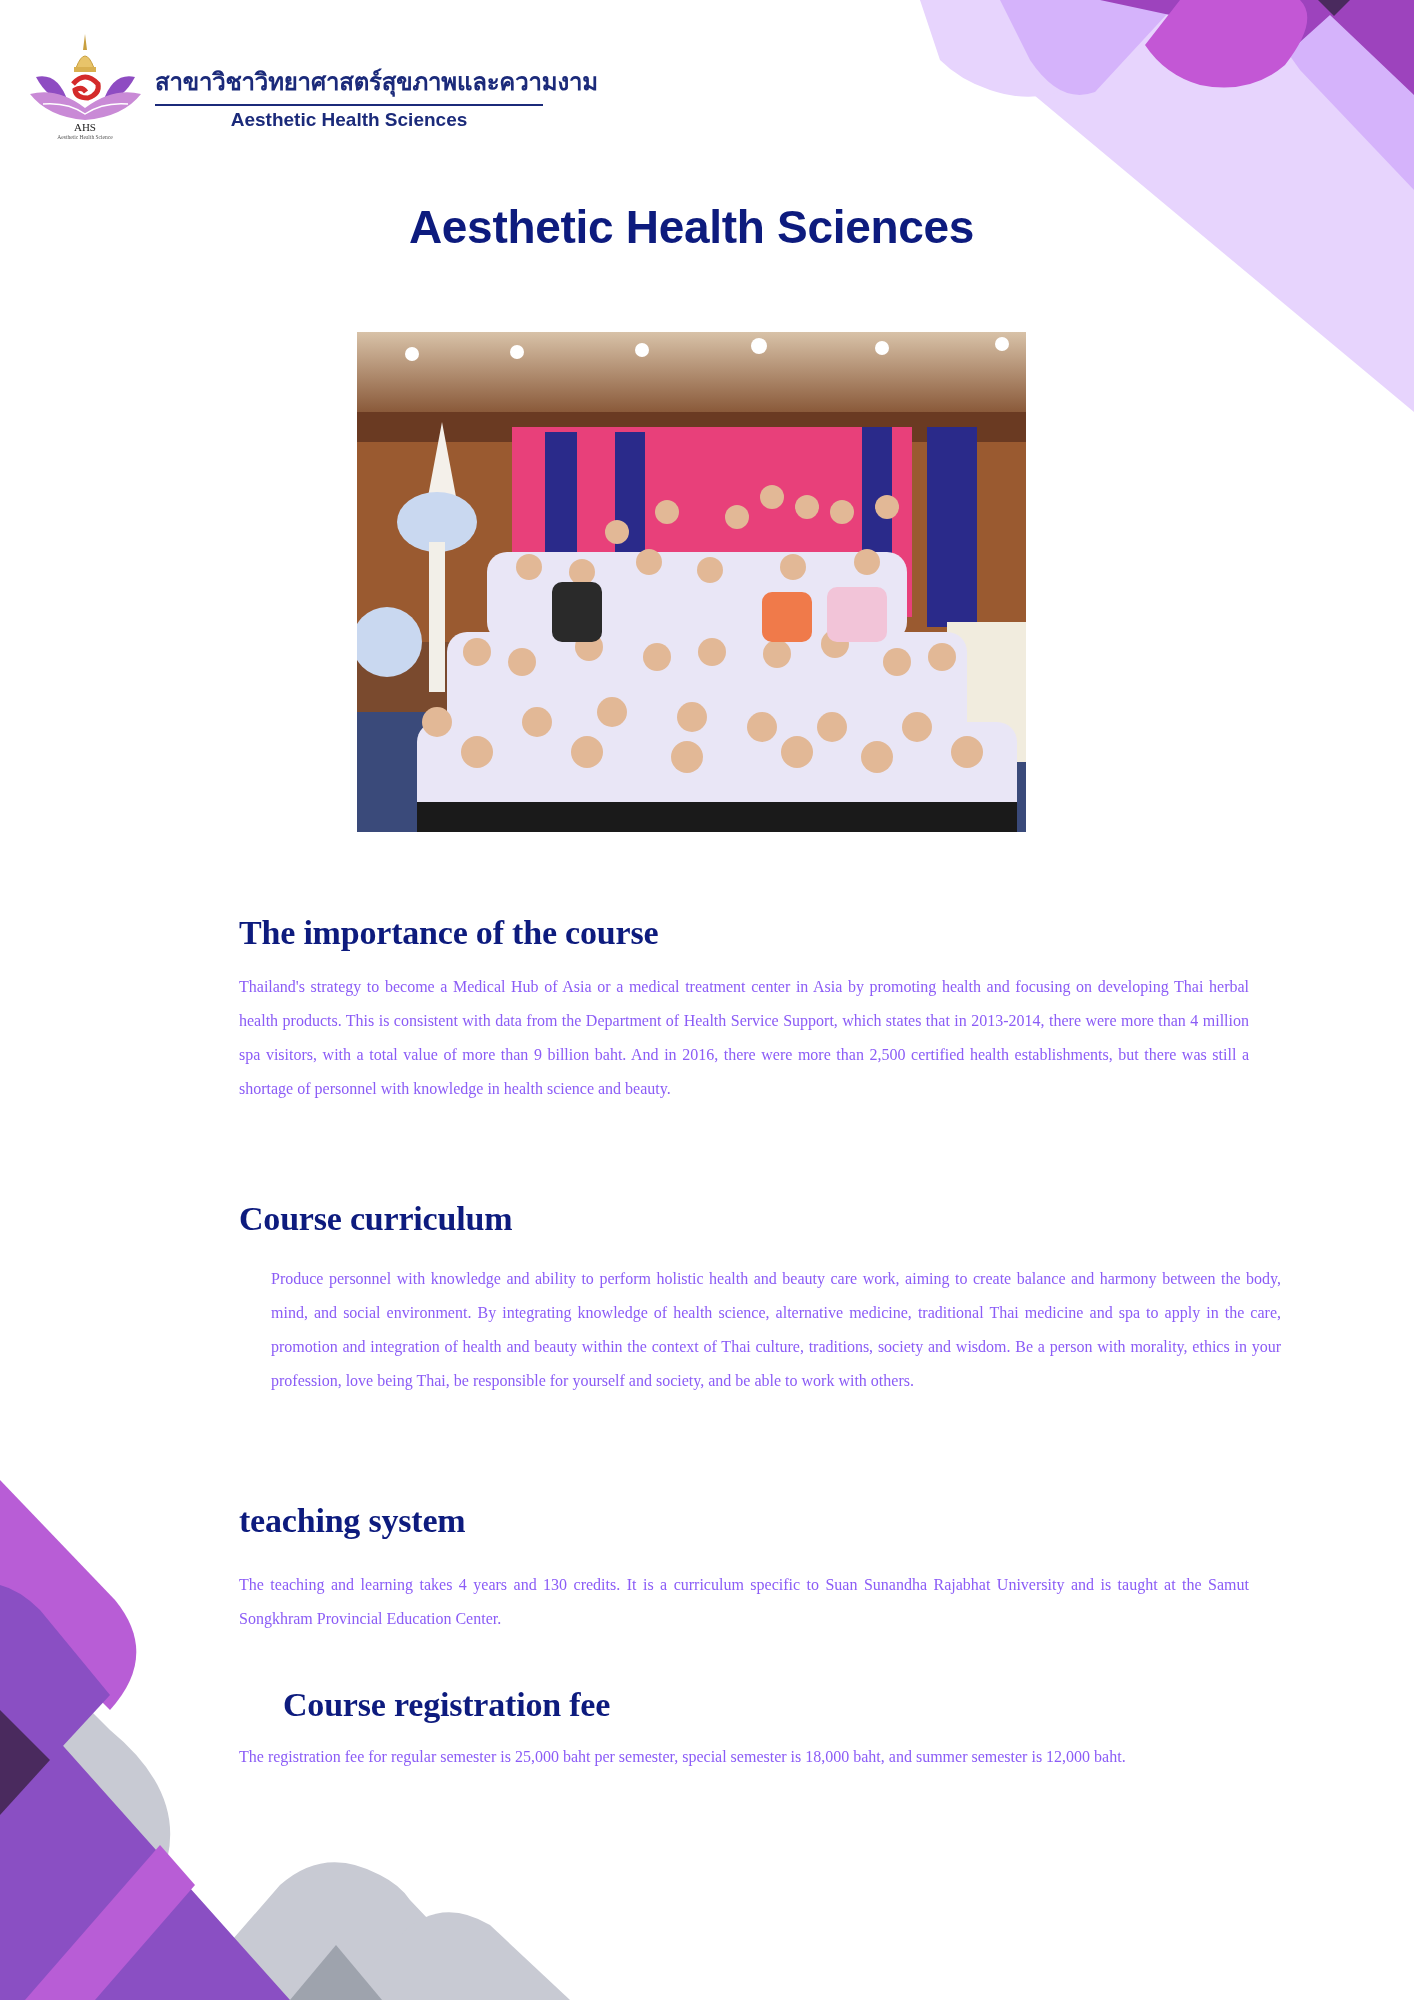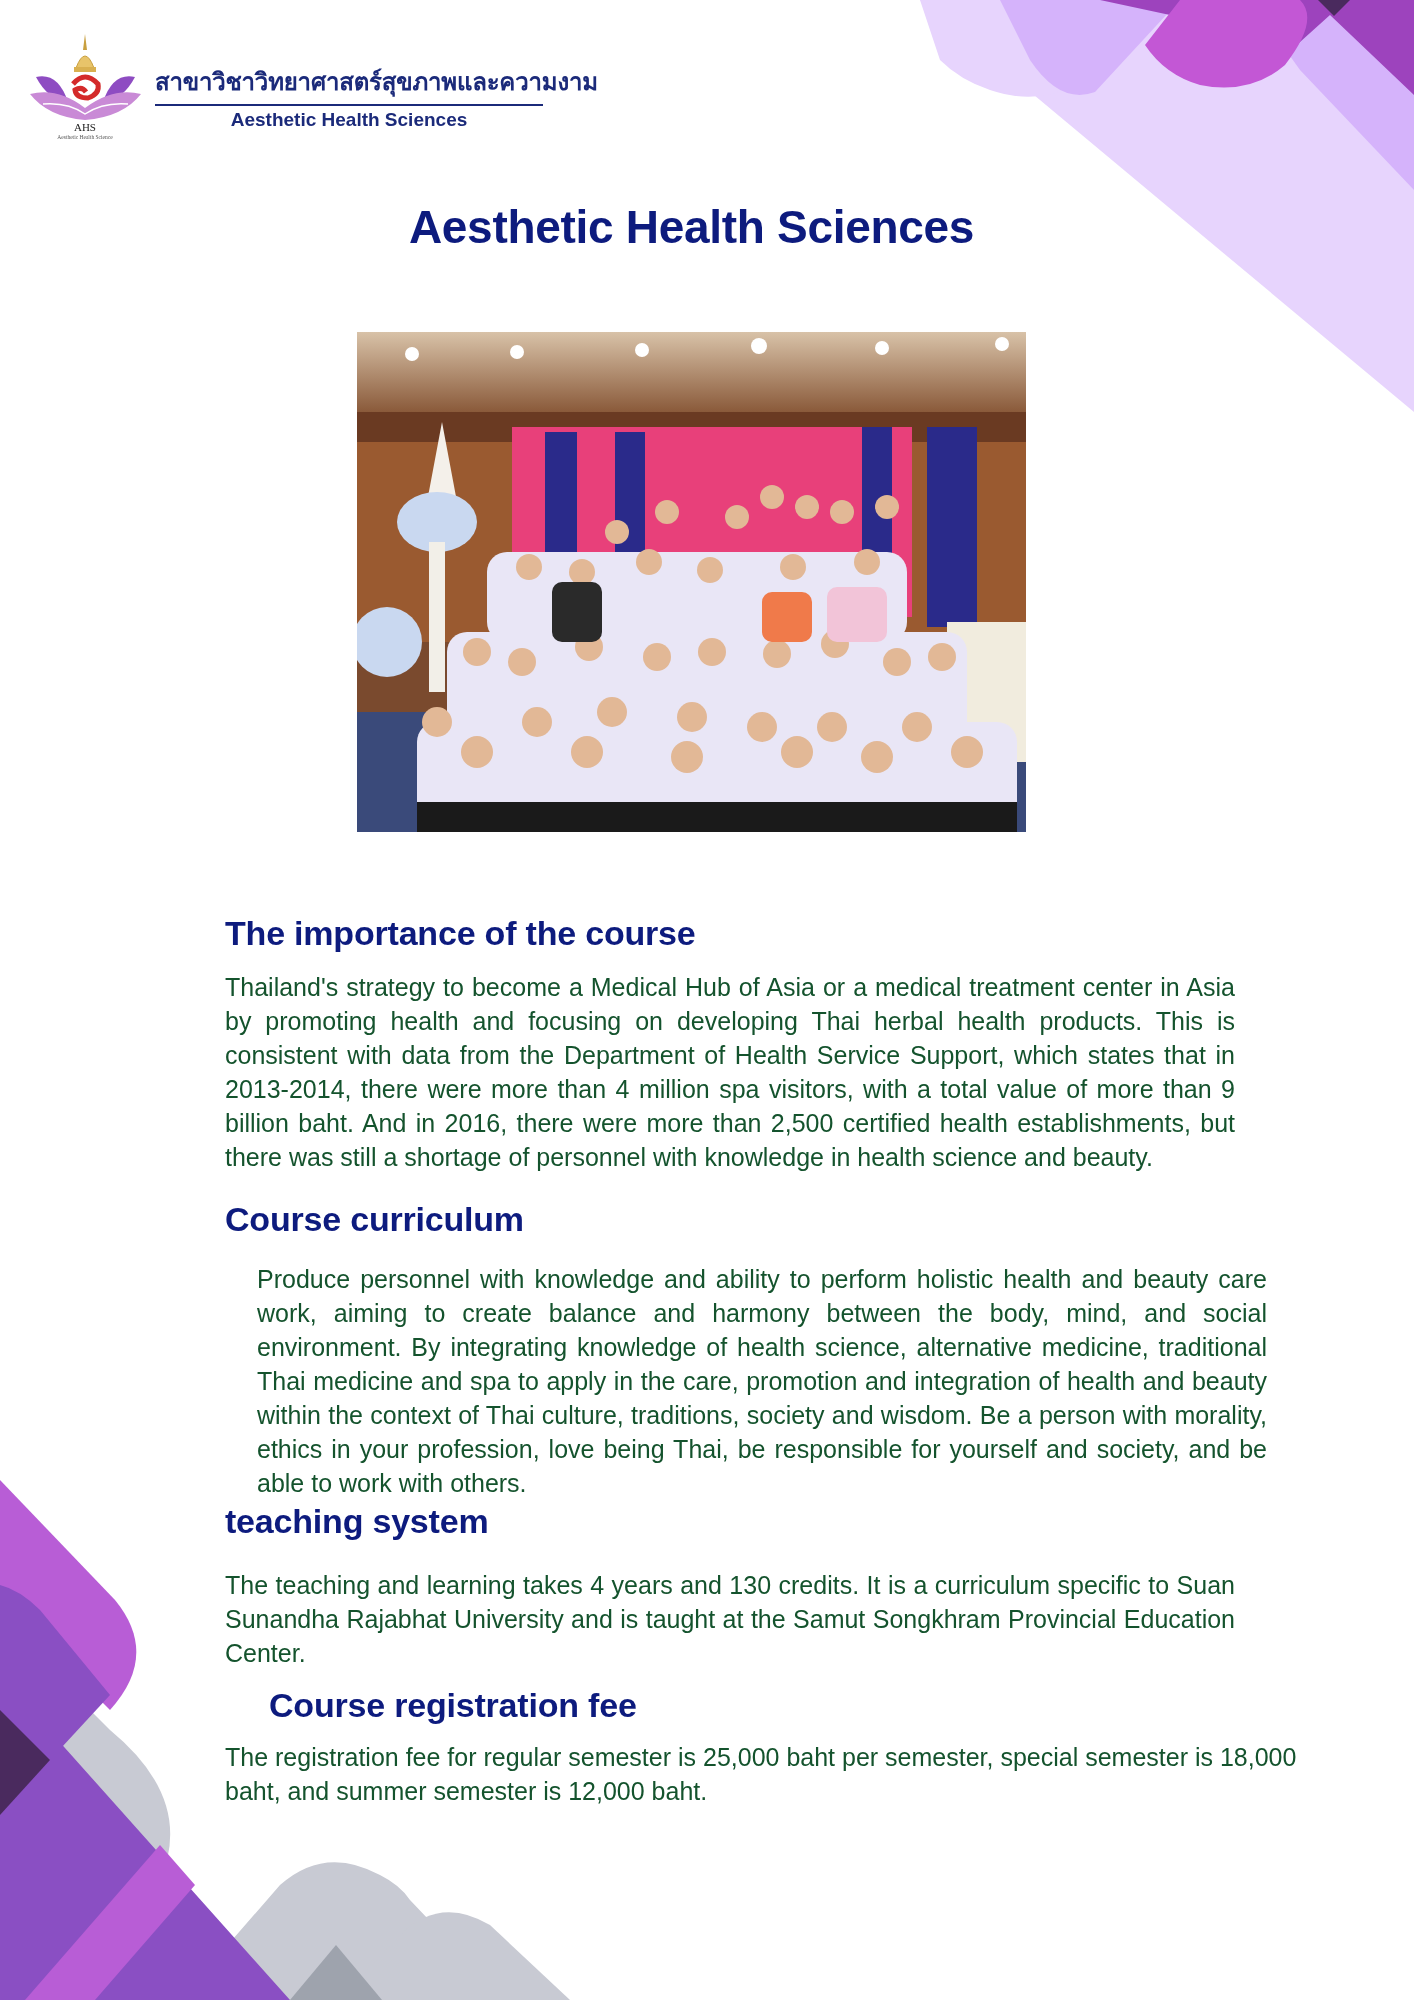--- a/index.html
+++ b/index.html
@@ -15,23 +15,23 @@
     .logo { width: 115px; height: 108px; position: relative; }
     .logo-text-block { margin-left: 12px; margin-top: 30px; width: 388px; }
     .logo-thai { font-family: "DejaVu Sans", sans-serif; font-size: 24px; font-weight: bold; color: #1b2a7a; letter-spacing: -0.2px; white-space: nowrap; padding-bottom: 3px; }
     .logo-rule { height: 2px; background: #1b2a7a; width: 388px; }
     .logo-eng { font-size: 19px; font-weight: bold; color: #1b2a7a; text-align: center; margin-top: 3px; }
 
     .page-title { position: absolute; left: 0; width: 1383px; top: 200px; text-align: center; font-size: 46px; font-weight: bold; color: #0d1b7e; letter-spacing: -0.3px; }
 
     .photo { position: absolute; left: 357px; top: 332px; width: 669px; height: 500px; overflow: hidden; background: #7a4a2e; }
 
-    .content { position: absolute; left: 225px; width: 1010px; }
+    .content { position: absolute; left: 239px; width: 1010px; font-family: Liberation Serif, serif; }
     .section-heading { font-size: 34px; font-weight: bold; color: #0d1b7e; letter-spacing: -0.2px; }
-    .section-body { font-size: 25px; line-height: 34px; text-align: justify; color: #14532d; }
+    .section-body { font-size: 16px; line-height: 34px; text-align: justify; color: #8b5cf6; }
     .s1-h { top: 914px; }
     .s1-b { top: 970px; }
     .s2-h { top: 1200px; }
     .s2-b { top: 1262px; margin-left: 32px; }
     .s3-h { top: 1502px; }
     .s3-b { top: 1568px; }
     .s4-h { top: 1686px; margin-left: 44px; }
     .s4-b { top: 1740px; width: 1085px; text-align: left; }
   </style>
 </head>

